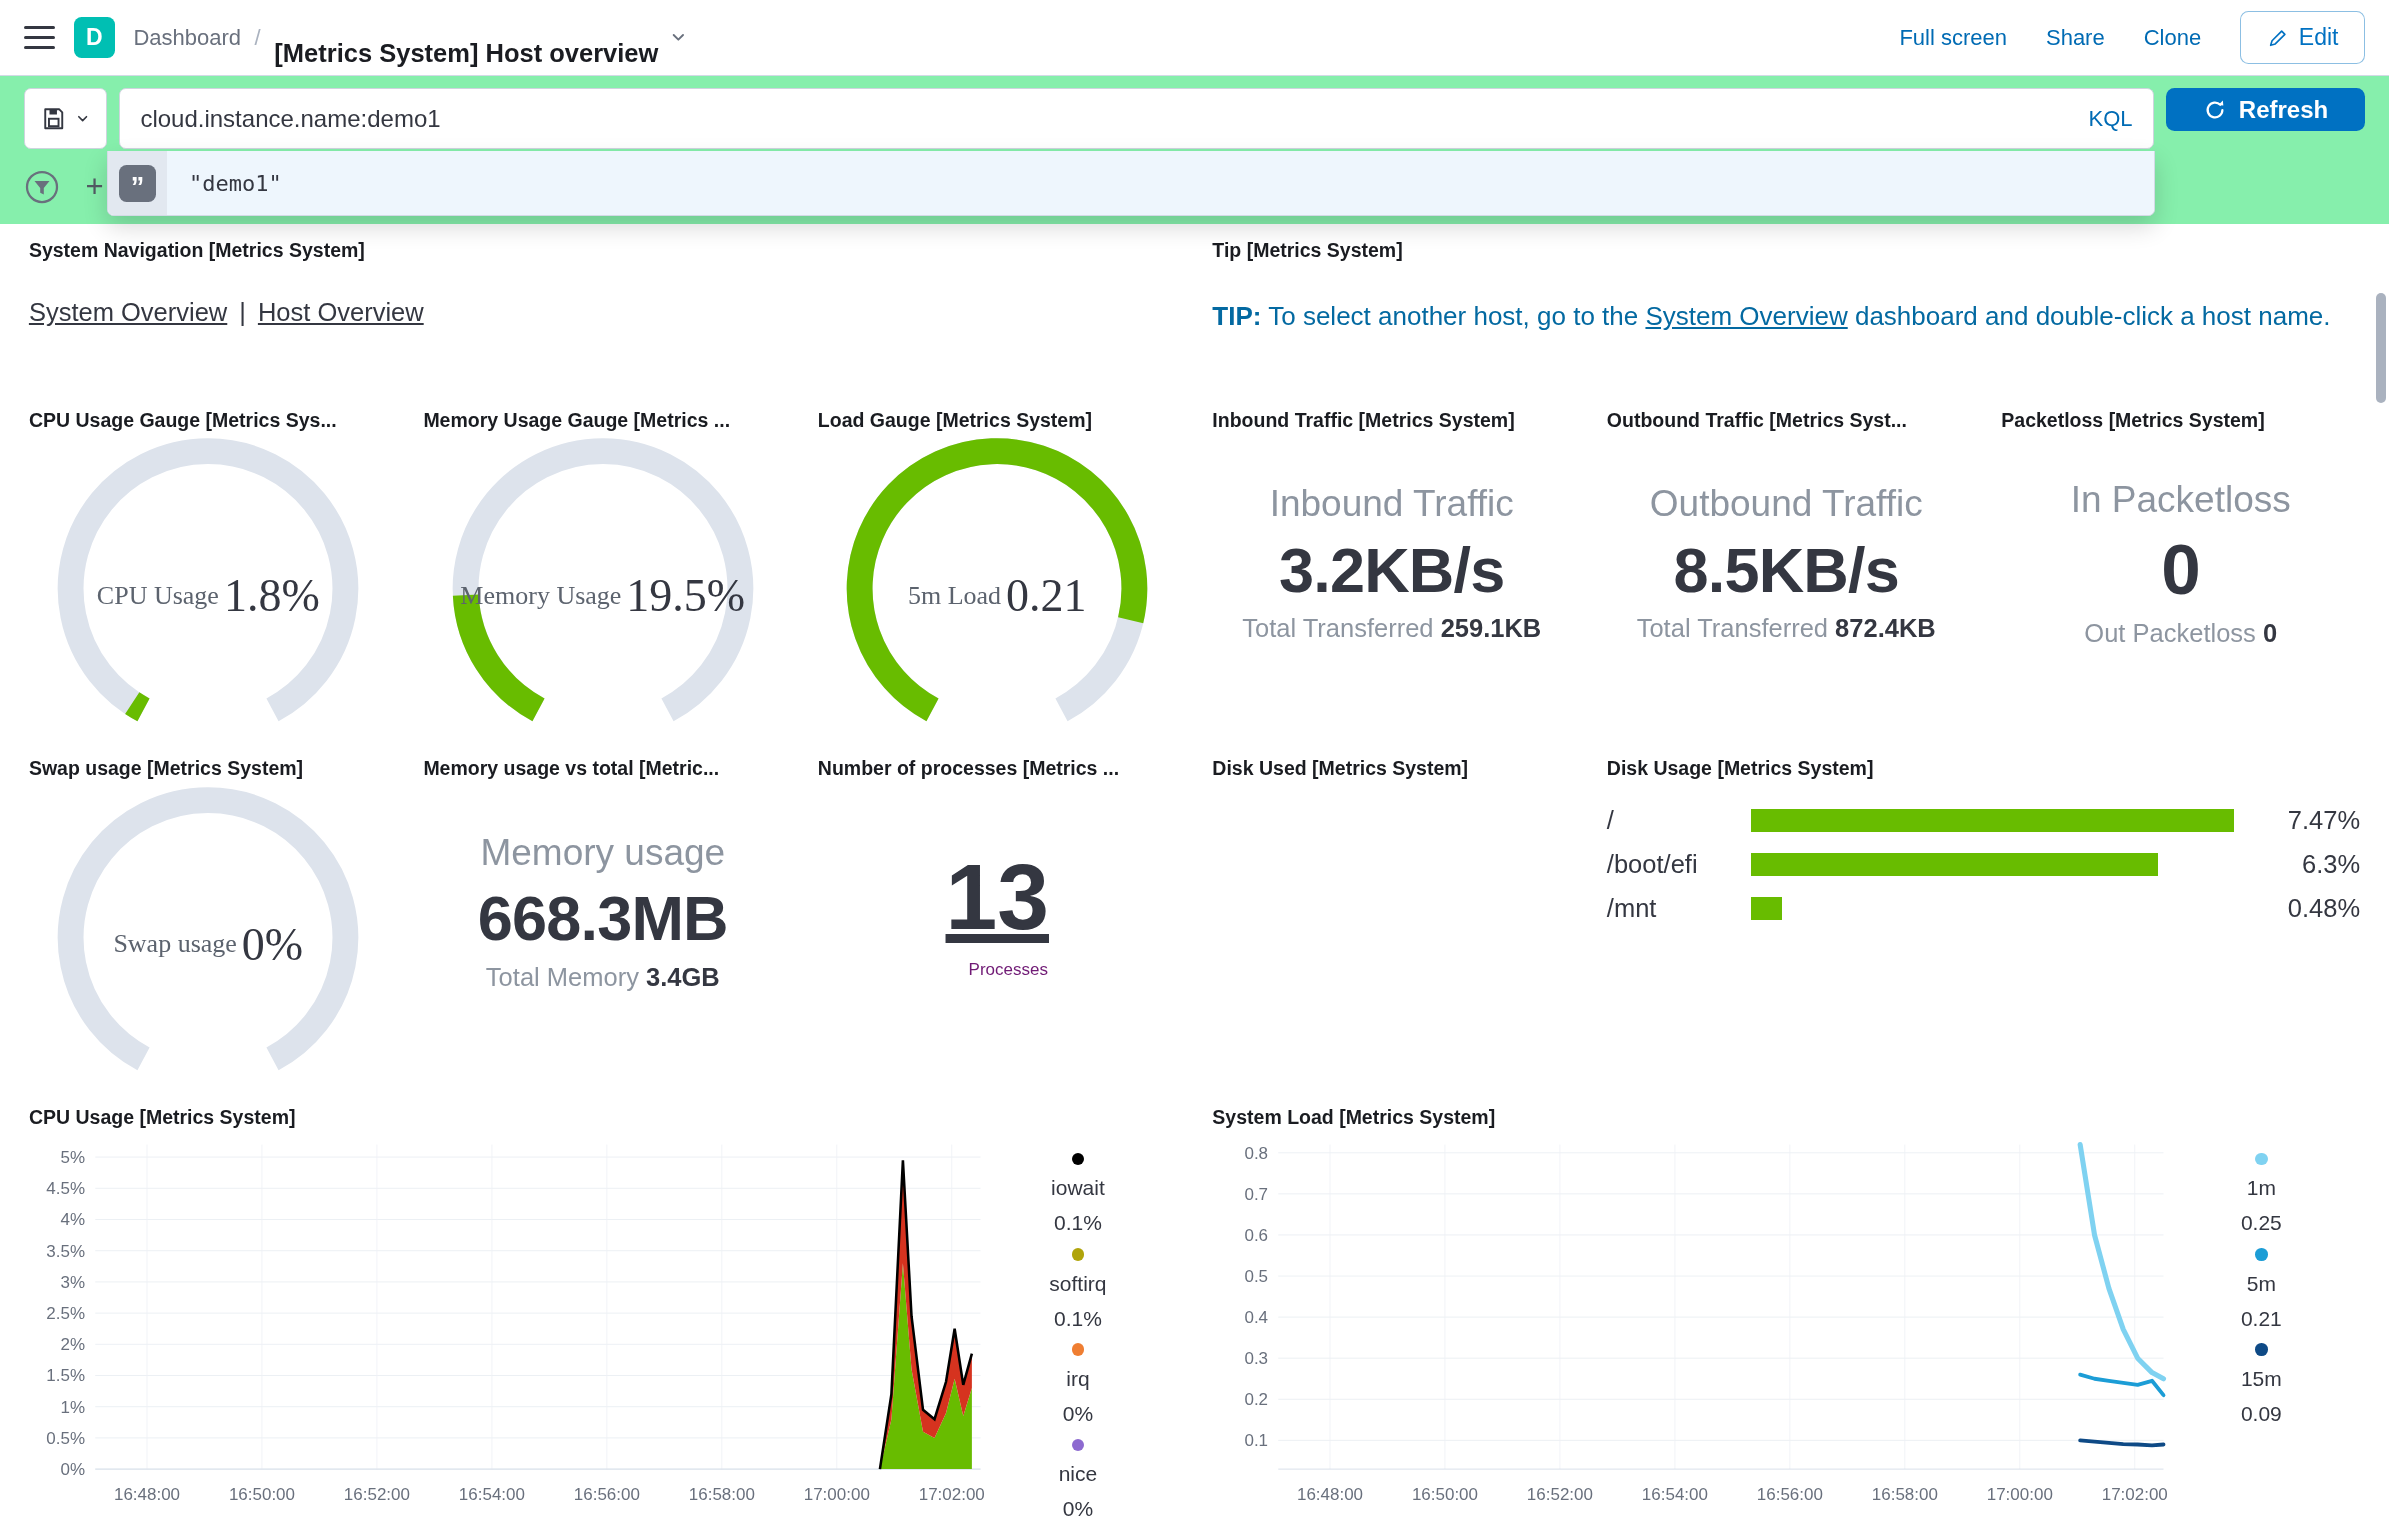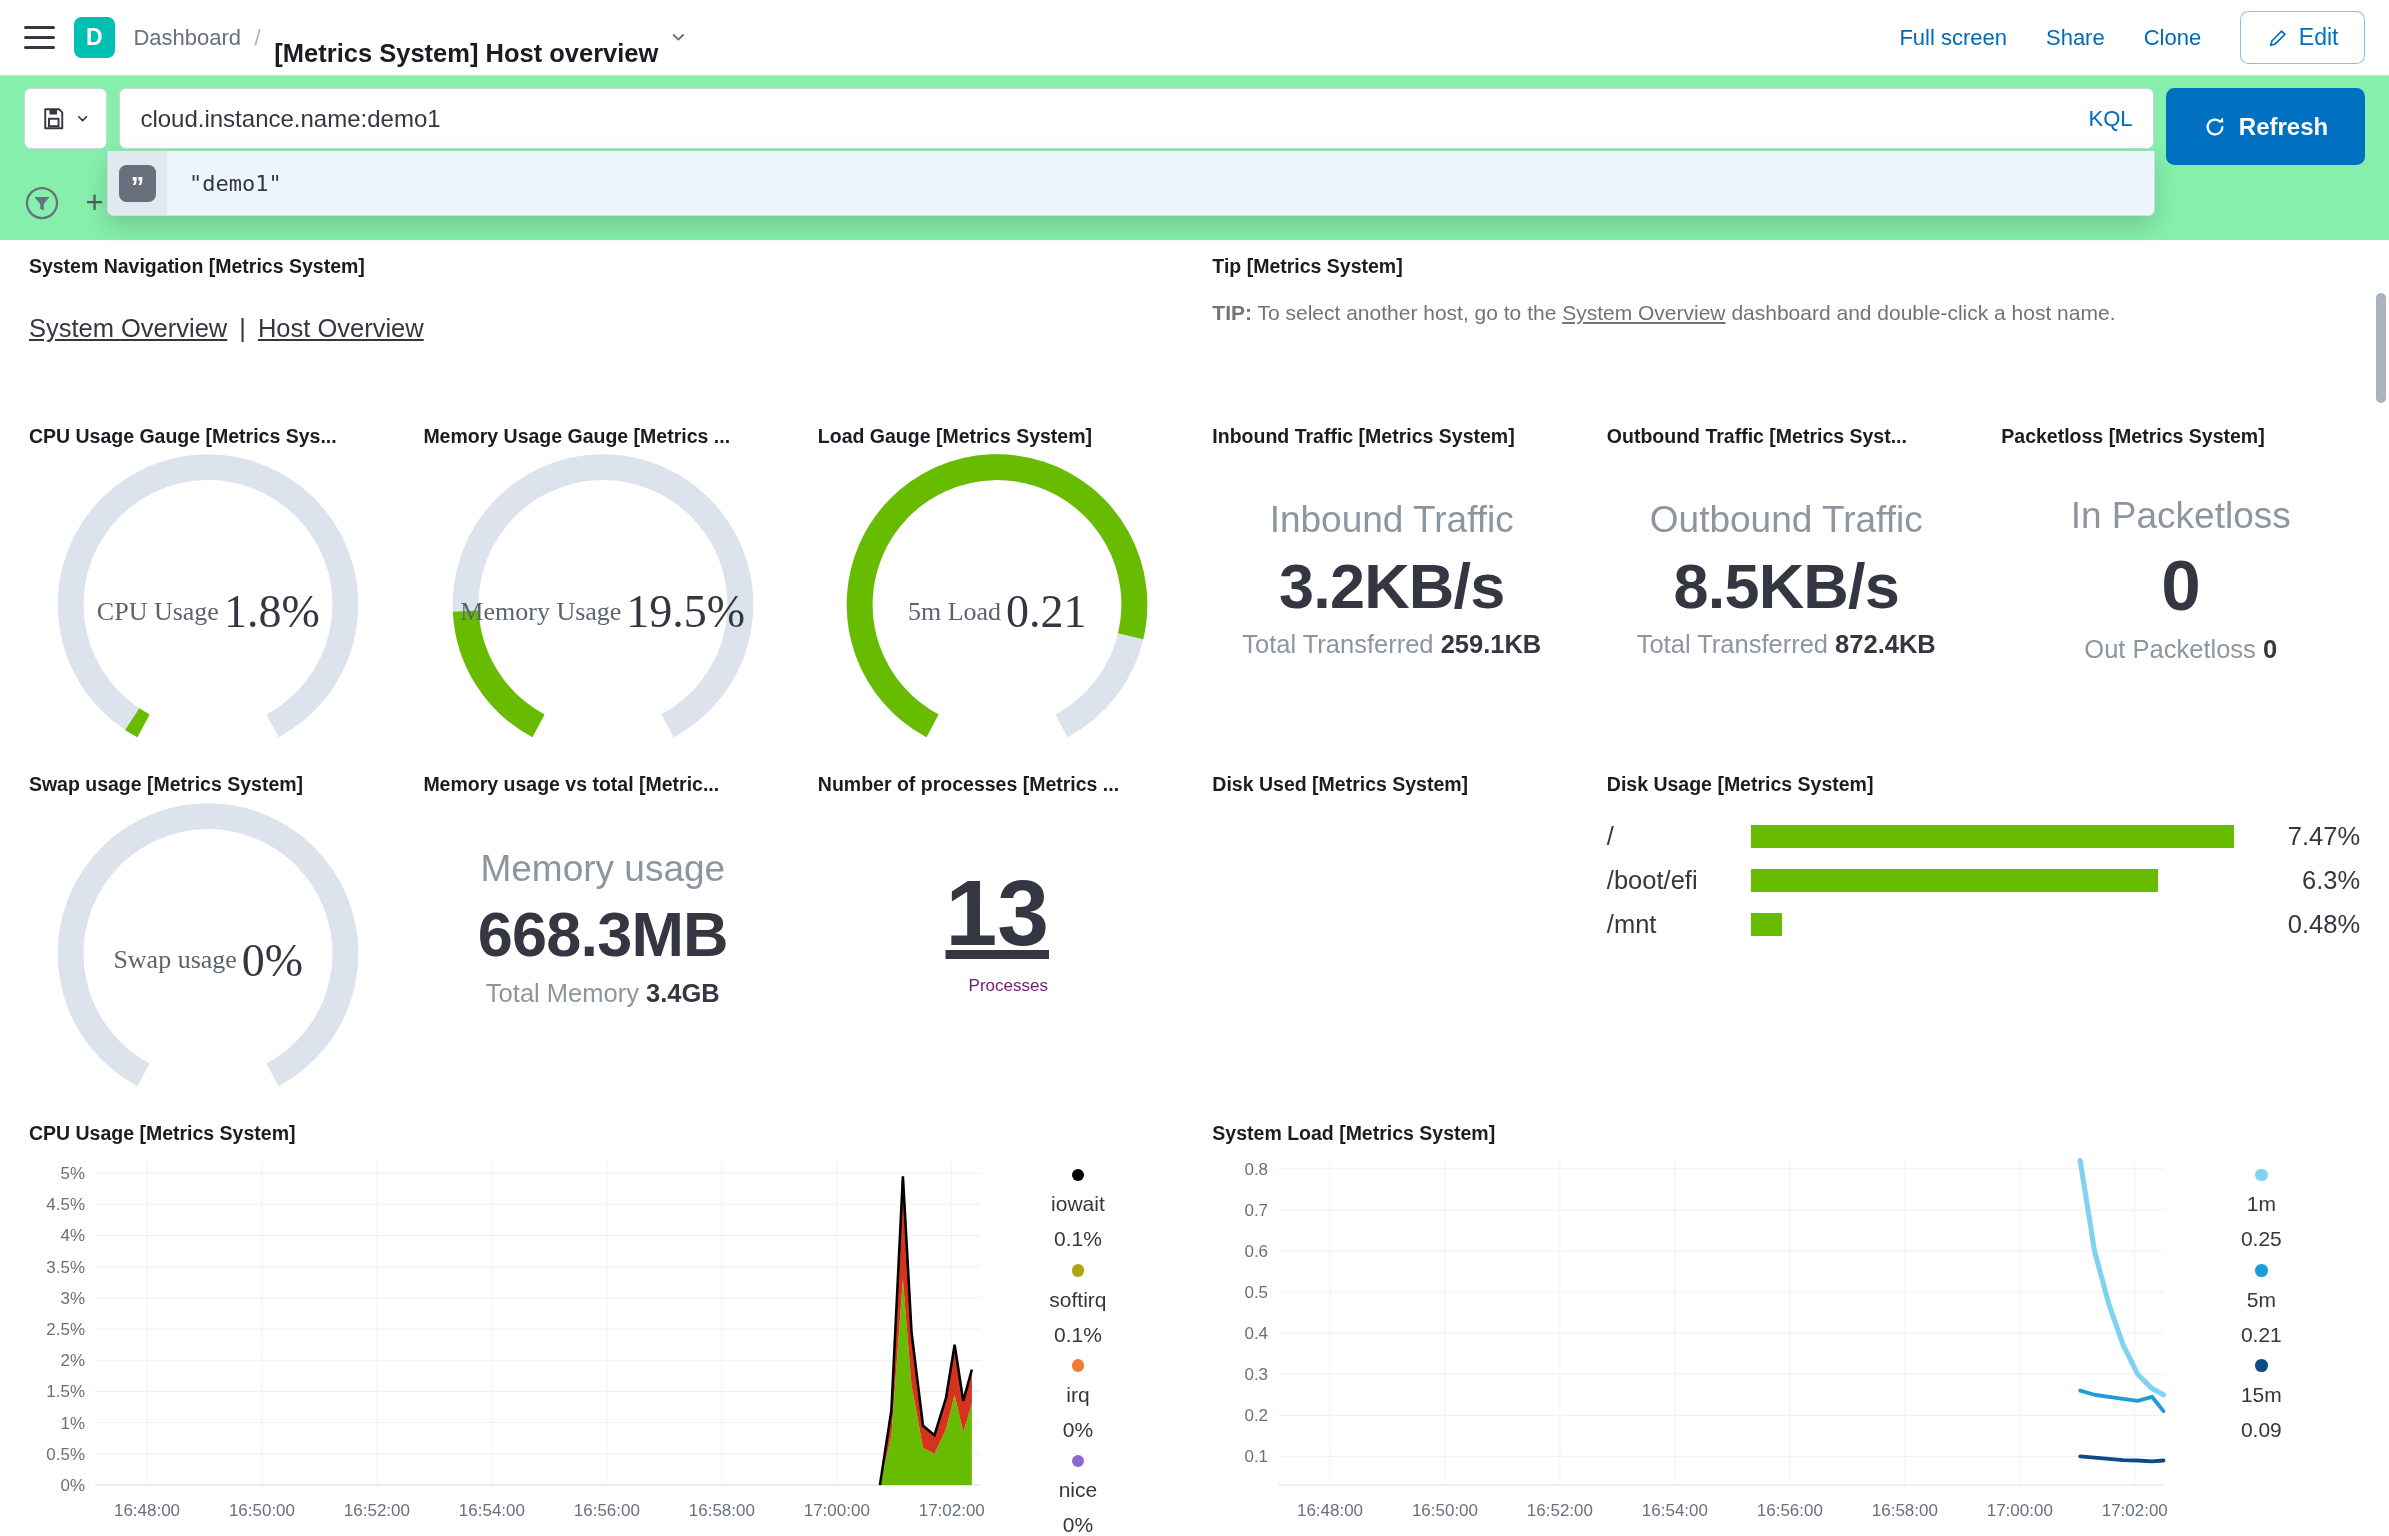--- a/index.html
+++ b/index.html
@@ -22,40 +22,40 @@
   .top-link { color: #006bb4; font-size: 22px; cursor: pointer; text-decoration: none; }
   .edit-btn { display: flex; gap: 10.2px; align-items: center; border: 0.8px solid rgba(0,113,194,.45); color: #0071c2; border-radius: 8.5px; padding: 12px 25.5px; font-size: 23px; font-weight: 500; background: #fff; cursor: pointer; }
 
   
   .query-section { padding: 12px 24px 0; position: relative; background: #86efac; }
   .query-row { display: flex; align-items: stretch; gap: 12px; }
   .save-control { width: 83px; height: 61px; border: 0.8px solid #ced4de; border-radius: 6.8px; background: #fff; display: flex; align-items: center; justify-content: center; gap: 8.5px; cursor: pointer; }
   .query-input-box { flex: 1; height: 61px; border: 0.8px solid #ced4de; border-radius: 6.8px; background: #fff; display: flex; align-items: center; padding: 0 20.4px; }
   .query-input { flex: 1; border: none; outline: none; font-size: 24px; color: #343741; font-family: inherit; background: transparent; }
   .kql-label { color: #006bb4; font-size: 22px; padding-left: 18.7px; cursor: pointer; }
-  .refresh-btn { width: 199px; height: 77px; background: #0071c2; border: none; border-radius: 8.5px; color: #fff; font-size: 24px; font-weight: 600; display: flex; align-items: center; justify-content: center; gap: 12px; cursor: pointer; }
+  .refresh-btn { width: 199px; height: 43px; background: #0071c2; border: none; border-radius: 8.5px; color: #fff; font-size: 24px; font-weight: 600; display: flex; align-items: center; justify-content: center; gap: 12px; cursor: pointer; }
   .filter-row { height: 75px; display: flex; align-items: center; gap: 25.5px; }
   .plus-sign { font-size: 31px; color: #535b64; cursor: pointer; line-height: 1; }
 
   .suggestion-popover { position: absolute; top: 75px; left: 107px; right: 234px; height: 65px; background: #fff; border: 0.8px solid #d3dae6; border-top: none; box-shadow: 0 10.2px 24px rgba(0,0,0,.16); z-index: 20; display: flex; overflow: hidden; border-radius: 0 0 6.8px 6.8px; }
   .suggestion-row { flex: 1; display: flex; align-items: center; background: #eef6fd; cursor: pointer; }
   .sg-icon-cell { width: 59px; align-self: stretch; background: #e2e8f0; display: flex; align-items: center; justify-content: center; }
   .sg-token { width: 37px; height: 37px; border-radius: 7.6px; background: #69707d; color: #fff; font-size: 27px; font-weight: 700; display: flex; align-items: center; justify-content: center; padding-top: 8.5px; }
   .sg-text { font-family: "DejaVu Sans Mono", monospace; font-size: 22px; padding-left: 22px; color: #343741; }
 
   
   .dashboard { padding: 6.8px 15.3px 0; display: grid; grid-template-columns: repeat(12, 1fr); grid-template-rows: 161px 340px 340px 425px; gap: 8.5px; }
   .panel { background: #fff; padding: 8.5px 13.6px; overflow: hidden; position: relative; }
   .span2 { grid-column: span 2; } .span4 { grid-column: span 4; } .span6 { grid-column: span 6; }
   .panel-title { font-size: 19.5px; font-weight: 700; color: #1a1c21; white-space: nowrap; overflow: hidden; cursor: pointer; }
 
   .nav-links { margin-top: 36px; font-size: 25.5px; display: flex; gap: 12px; align-items: center; }
   .nav-link { color: #343741; text-decoration: underline; cursor: pointer; }
   .nav-sep { color: #343741; }
-  .tip-text { margin-top: 20px; font-size: 21px; line-height: 1.45; max-width: 1129px; color: #737373; }
+  .tip-text { margin-top: 36px; font-size: 26px; line-height: 1.45; max-width: 1129px; color: #0369a1; }
   .tip-bold { font-weight: 700; }
   .tip-link { text-decoration: underline; cursor: pointer; }
 
   .gauge-wrap { position: relative; width: 340px; height: 299px; margin: 3.4px auto 0; }
   .gauge-svg { width: 340px; height: 299px; display: block; }
   .gauge-text { position: absolute; inset: 0; display: flex; flex-direction: row; align-items: center; justify-content: center; padding-top: 22px; gap: 5px; font-family: Liberation Serif, serif; }
   .gauge-label { font-size: 26px; color: #5c636e; }
   .gauge-value { font-size: 46px; color: #343741; font-weight: 500; }
 
   .metric-body { height: calc(100% - 31px); display: flex; flex-direction: column; align-items: center; justify-content: center; gap: 8.5px; padding-bottom: 29px; text-align: center; }

